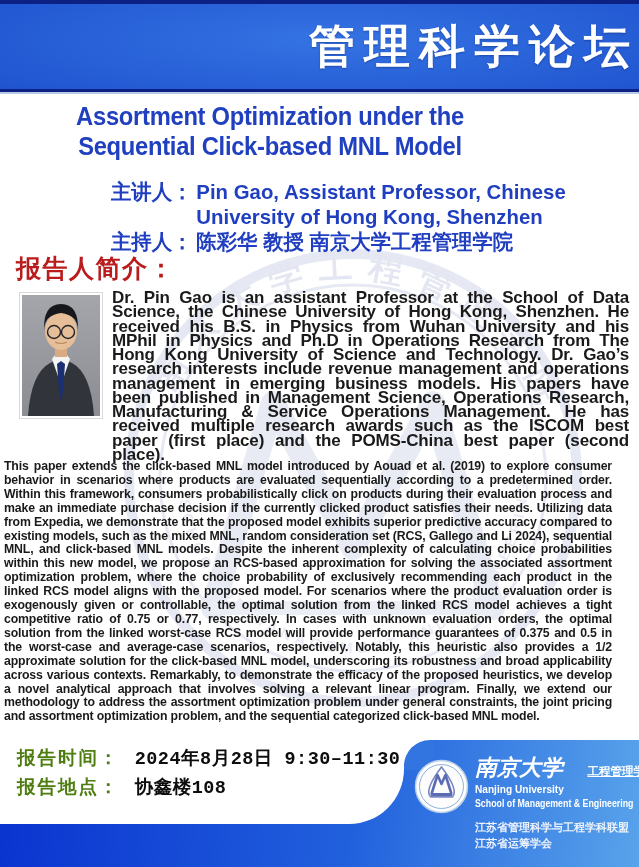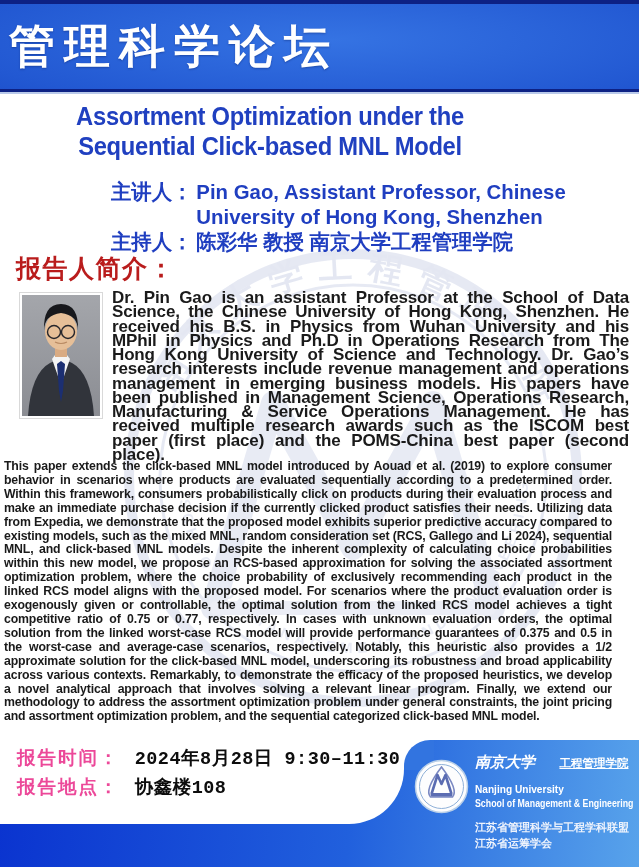--- a/index.html
+++ b/index.html
@@ -10,21 +10,21 @@
     font-family:"Liberation Sans", sans-serif;
   }
 
   
   .banner {
     position:absolute; left:0; top:0; width:639px; height:92px;
     background: radial-gradient(ellipse 130% 180% at 52% 42%,
       #3573e3 0%, #2258d2 45%, #123fbc 80%, #0c2fa4 100%);
     border-top:4px solid #0d2184; border-bottom:3px solid #0d2184;
     box-shadow:0 2px 0 #b9c9ea;
-    display:flex; align-items:center; justify-content:flex-start;
+    display:flex; align-items:center; justify-content:flex-end;
   }
   .banner-title {
     font-family:"DejaVu Serif","Liberation Serif",serif;
     font-weight:bold; color:#ffffff; font-size:46px;
     letter-spacing:9px; text-indent:9px; text-shadow:0 1px 2px rgba(0,20,80,.35);
   }
 
   
   .watermark { position:absolute; left:118px; top:243px; width:470px; height:470px; pointer-events:none; opacity:.55; }
 
@@ -76,28 +76,28 @@
   .footer-mask {
     position:absolute; left:0; top:740px; width:404px; height:84px;
     background:#ffffff; border-bottom-right-radius:55px;
   }
   .panel-corner-w { position:absolute; left:404px; top:740px; width:30px; height:30px; background:#ffffff; }
   .panel-corner-b { position:absolute; left:404px; top:740px; width:30px; height:30px; background:#3274e0; border-top-left-radius:26px; }
 
   .sched-row { position:absolute; left:17px; font-weight:bold; font-size:18.5px; white-space:nowrap; }
   #sched-time { top:745px; }
   #sched-place { top:774px; }
-  .sched-label { color:#ec4899; letter-spacing:2px; }
+  .sched-label { color:#4d7c0f; letter-spacing:2px; }
   .sched-value { color:#0d0d0d; margin-left:10px; letter-spacing:0.5px;font-family:Liberation Mono, monospace; }
 
   .seal { position:absolute; left:414px; top:759px; width:55px; height:55px; }
   .org-cn { position:absolute; left:475px; top:753px; color:#ffffff; white-space:nowrap; }
   .org-cn-name {
     font-family:"DejaVu Serif","Liberation Serif",serif; font-style:italic;
-    font-weight:bold; font-size:15px;
+    font-weight:bold; font-size:22px;
   }
   .org-cn-dept { font-weight:bold; font-size:11.5px; margin-left:20px;text-decoration:underline; }
   .org-en-name {
     position:absolute; left:475px; top:783px; color:#ffffff; font-weight:bold;
     font-size:11.5px; transform:scaleX(0.88); transform-origin:left center; white-space:nowrap;
   }
   .org-en-dept {
     position:absolute; left:475px; top:798px; color:#ffffff; font-weight:bold;
     font-size:10px; transform:scaleX(0.88); transform-origin:left center; white-space:nowrap;
   }

